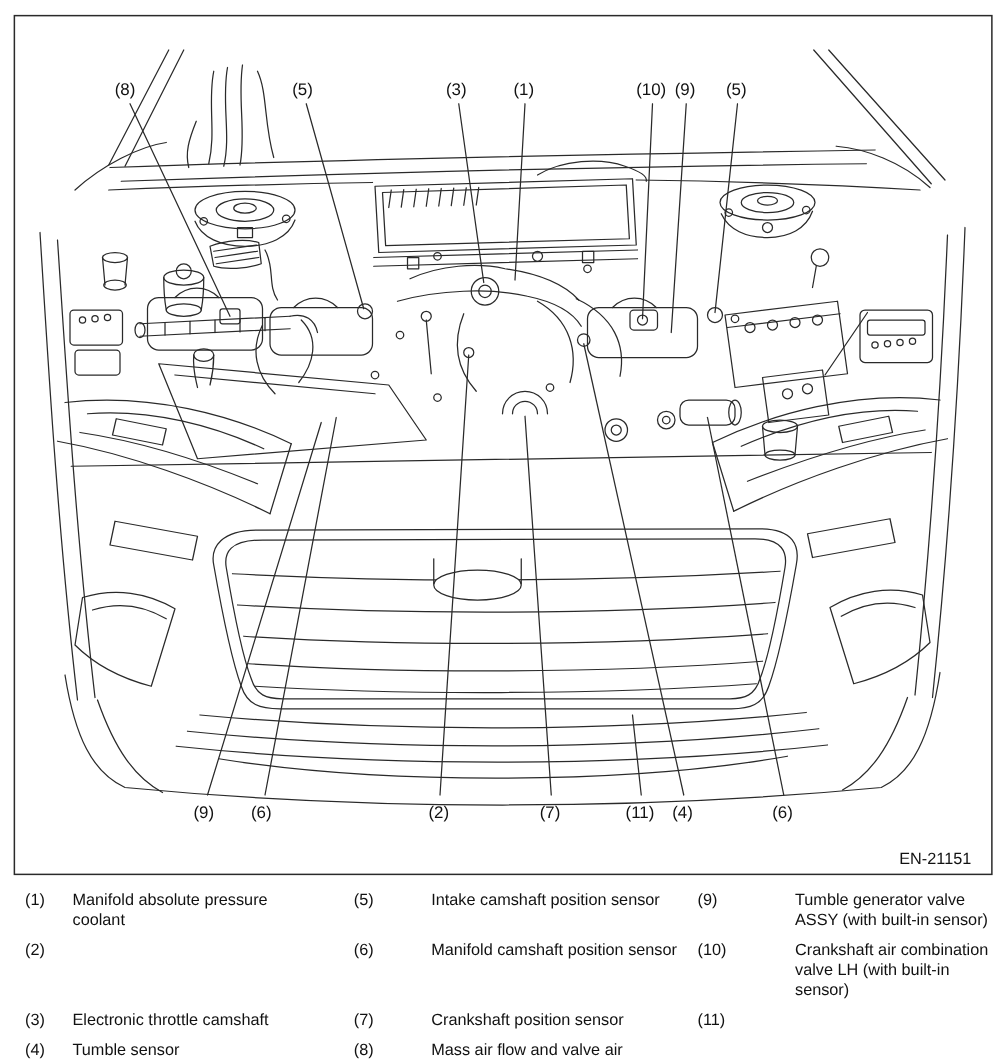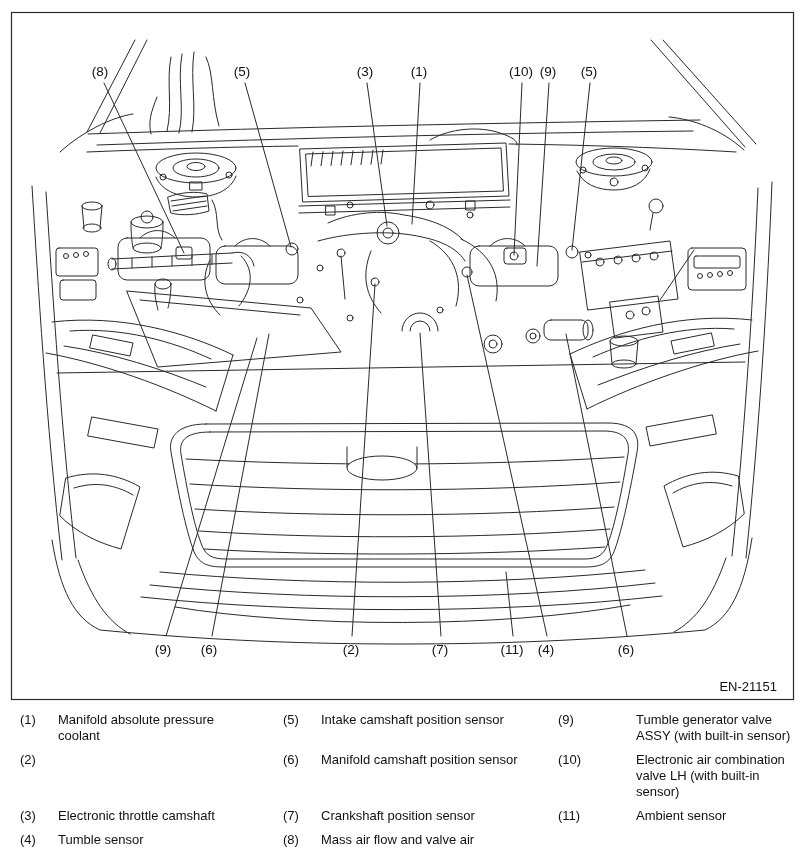--- a/index.html
+++ b/index.html
@@ -12,21 +12,21 @@
   .figcode{font-size:13px;}
   .legend{position:absolute;left:0;top:702px;width:804px;box-sizing:border-box;
           padding:10px 6px 0 20px;display:grid;
           grid-template-columns:263px 275px 246px;
           grid-auto-rows:min-content;row-gap:8px;
           font-size:13px;line-height:16px;}
   .legend-item{display:grid;grid-template-columns:38px auto;align-items:start;}
   .legend-item .num{display:block;}
   .legend-item .txt{display:block;}
   .c1 .txt{max-width:190px;}
-  .c2 .txt{max-width:215px;}
+  .c2 .txt{max-width:215px;margin-left:24px;}
   .c3 .txt{max-width:205px;margin-left:40px;}
 </style>
 </head>
 <body>
 
 <div class="diagram-wrap">
 <svg width="804" height="702" viewBox="0 0 804 702">
 
   <rect x="11.5" y="12.5" width="782" height="687" fill="#fff" stroke="#2a2a2a" stroke-width="1.2"></rect>
 
@@ -311,19 +311,18 @@
   <div class="legend-item c2" style="grid-column:2;grid-row:4">
     <span class="num">(8)</span>
     <span class="txt">Mass air flow and valve air temperature sensor</span>
   </div>
   <div class="legend-item c3" style="grid-column:3;grid-row:1">
     <span class="num">(9)</span>
     <span class="txt">Tumble generator valve ASSY (with built-in sensor)</span>
   </div>
   <div class="legend-item c3" style="grid-column:3;grid-row:2">
     <span class="num">(10)</span>
-    <span class="txt">Electronic air combination valve LH (with built-in sensor)</span>
+    <span class="txt">Crankshaft air combination valve LH (with built-in sensor)</span>
   </div>
   <div class="legend-item c3" style="grid-column:3;grid-row:3">
     <span class="num">(11)</span>
-    <span class="txt">Ambient sensor</span>
   </div>
 </div>
 
 </body></html>

